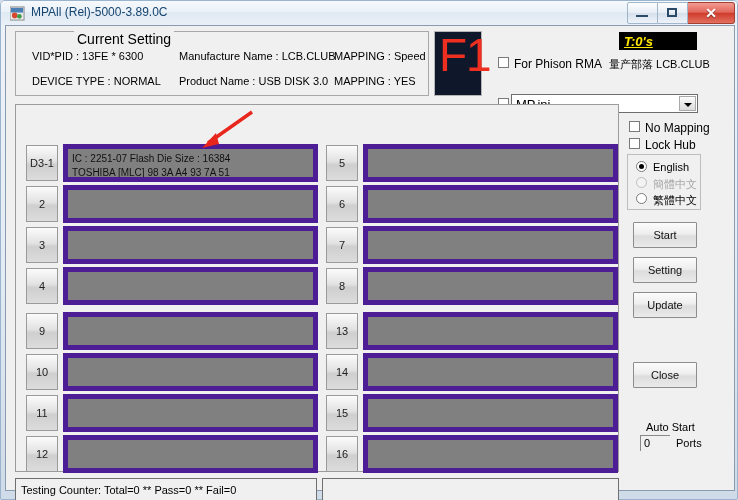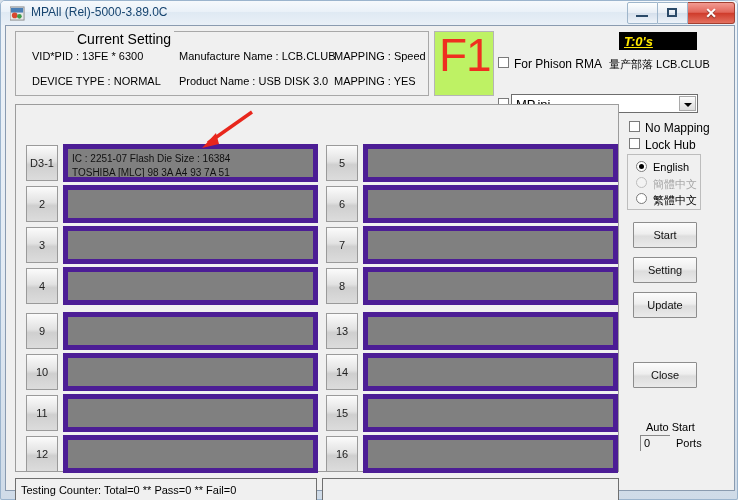--- a/index.html
+++ b/index.html
@@ -60,22 +60,22 @@
     position:absolute;left:9px;top:5px;width:414px;height:65px;
     border:1px solid #a8a8a8;box-sizing:border-box;background:#f0f0f0;
   }
   .group-legend{
     position:absolute;left:16px;top:-1px;background:#f0f0f0;padding:0 3px;
     font-size:14px;color:#000;margin-left:42px;
   }
   .gi{position:absolute;font-size:11px;white-space:nowrap;}
   
   .f1box{
-    position:absolute;left:428px;top:5px;width:60px;height:65px;
-    border:1px solid #b5b5b5;background:#bef264;box-sizing:border-box;
+    position:absolute;left:428px;top:5px;width:48px;height:65px;
+    border:1px solid #b5b5b5;background:#0f172a;box-sizing:border-box;
   }
   .f1text{
     position:absolute;left:4px;top:-4px;
     font-size:46px;color:#ef2f20;font-weight:normal;
     font-family:"Liberation Sans", sans-serif;letter-spacing:-1px;
   }
   
   .timerbox{
     position:absolute;left:613px;top:6px;width:78px;height:18px;
     background:#000;box-sizing:border-box;

